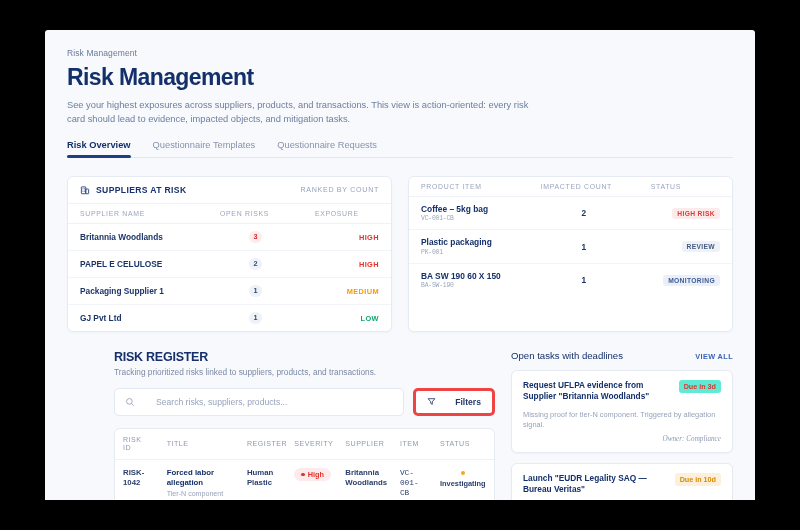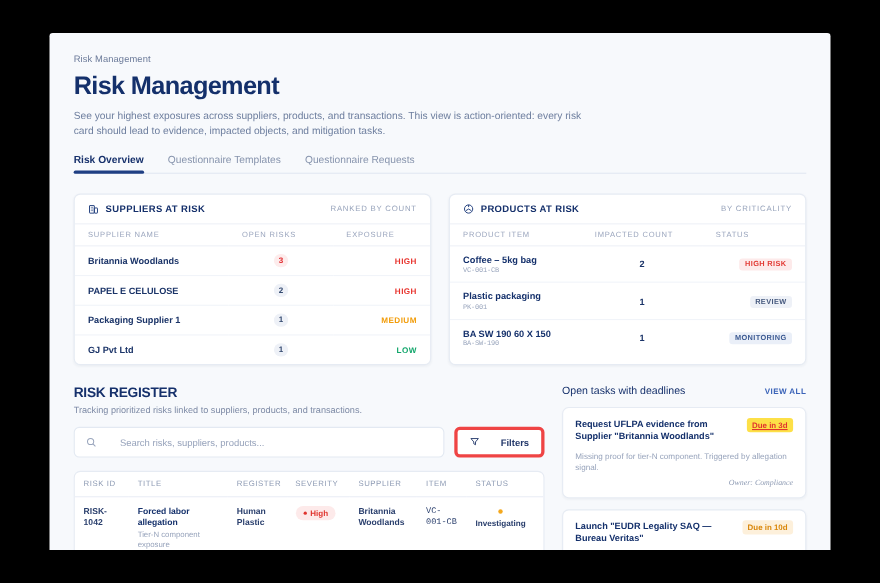--- a/index.html
+++ b/index.html
@@ -102,21 +102,21 @@
   .status-chip {
     display: inline-block; padding: 2px 5px; border-radius: 3px;
     font-size: 6.7px; font-weight: bold; letter-spacing: .35px;
   }
   .status-chip.risk { background: #fdeaea; color: #e23a34; }
   .status-chip.review { background: #eef1f7; color: #45587d; }
   .status-chip.monitor { background: #eaeff8; color: #3c5a92; }
 
   
   .lower { display: flex; gap: 16px; }
-  .register { flex: 1 1 450px; min-width: 0; }
+  .register { flex: 1 1 450px; min-width: 0; margin-left: 47px; }
   .section-title {
     font-size: 12.5px; font-weight: bold; color: #15306b;
     letter-spacing: -.25px; margin-bottom: 3px;
   }
   .section-sub { font-size: 8.3px; color: #7d8aa5; margin-bottom: 11px; }
 
   .searchrow { display: flex; gap: 9px; margin-bottom: 12px; }
   .searchbox {
     flex: 1; display: flex; align-items: center; gap: 21px;
     background: #ffffff; border: 1px solid #e3e9f2;
@@ -176,21 +176,21 @@
   }
   .task-top { display: flex; justify-content: space-between; gap: 8px; }
   .task-name {
     font-size: 8.3px; font-weight: bold; color: #14306b;
     line-height: 1.4; flex: 1;
   }
   .due {
     flex: none; padding: 2px 5px; border-radius: 3px;
     font-size: 7.2px; font-weight: bold; white-space: nowrap; height: fit-content;
   }
-  .due.red { background: #fde047; color: #e0342e; text-decoration: underline; }
+  .due.red { background: #5eead4; color: #e0342e; }
   .due.amber { background: #fdf0db; color: #d9860a; }
   .task-desc { font-size: 7.4px; color: #97a3bb; margin-top: 7px; line-height: 1.4; }
   .task-owner {
     font-size: 7.2px; color: #8d9ab3; font-style: italic;
     text-align: right; margin-top: 4px; font-family: Liberation Serif, serif;
   }
 </style>
 </head>
 <body>
 
@@ -250,32 +250,20 @@
           <tr>
             <td class="sname">GJ Pvt Ltd</td>
             <td class="col-c"><span class="count-pill">1</span></td>
             <td class="col-r"><span class="exposure low">LOW</span></td>
           </tr>
         </tbody>
       </table>
     </div>
 
     <div class="card">
-      <div class="card-head">
-        <div class="card-head-left">
-          <span class="ico">
-            <svg width="10" height="10" viewBox="0 0 16 16" fill="none" stroke="#22407e" stroke-width="1.4">
-              <circle cx="8" cy="8" r="6"></circle>
-              <path d="M8 2v3.2M8 8l-4.2 2.6M8 8l4.2 2.6"></path>
-            </svg>
-          </span>
-          <span class="card-title">PRODUCTS AT RISK</span>
-        </div>
-        <span class="card-sub">BY CRITICALITY</span>
-      </div>
       <table class="ctable">
         <thead>
           <tr>
             <th>PRODUCT ITEM</th>
             <th class="col-c">IMPACTED COUNT</th>
             <th class="col-r">STATUS</th>
           </tr>
         </thead>
         <tbody>
           <tr>

